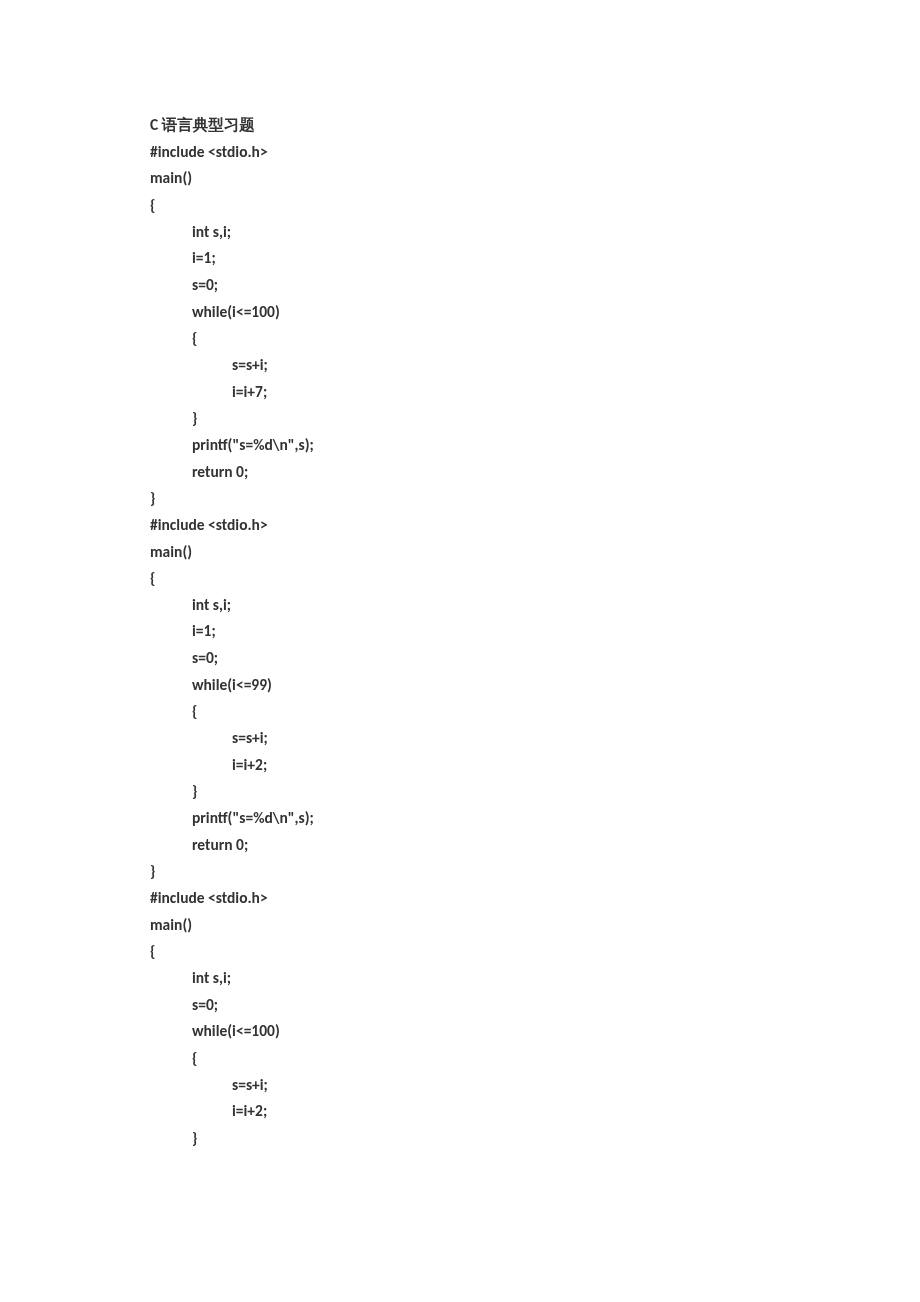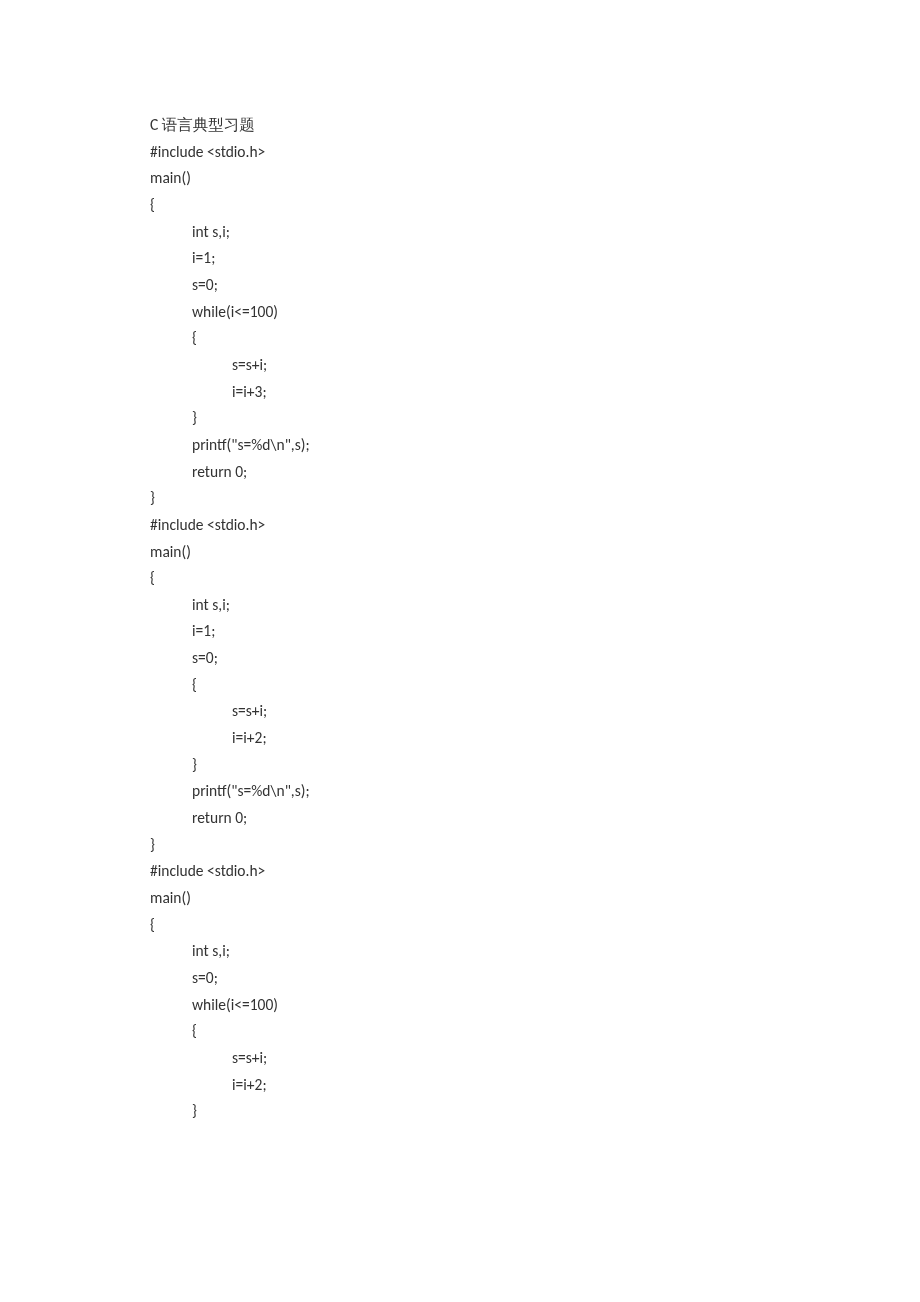--- a/index.html
+++ b/index.html
@@ -14,20 +14,21 @@
       color: #333333;
       line-height: 1.72;
       padding: 112px 0 100px 150px;
       width: 920px;
     }
     .content {
       width: 620px;
     }
     .line {
       white-space: pre;
+      font-weight: bold;
     }
     .cjk {
       font-family: "SimSun", "Microsoft YaHei", serif;
     }
     .latin {
       font-family: "Calibri", Arial, sans-serif;
     }
     .bullet-line {
       padding-left: 40px;
     }
@@ -56,32 +57,33 @@
 
   <div class="line latin">#include &lt;stdio.h&gt;</div>
   <div class="line latin">main()</div>
   <div class="line latin">{</div>
   <div class="line latin indent1">int s,i;</div>
   <div class="line latin indent1">i=1;</div>
   <div class="line latin indent1">s=0;</div>
   <div class="line latin indent1">while(i&lt;=100)</div>
   <div class="line latin indent1">{</div>
   <div class="line latin indent2">s=s+i;</div>
-  <div class="line latin indent2">i=i+3;</div>
+  <div class="line latin indent2">i=i+7;</div>
   <div class="line latin indent1">}</div>
   <div class="line latin indent1">printf("s=%d\n",s);</div>
   <div class="line latin indent1">return 0;</div>
   <div class="line latin">}</div>
 
   <div class="line latin">#include &lt;stdio.h&gt;</div>
   <div class="line latin">main()</div>
   <div class="line latin">{</div>
   <div class="line latin indent1">int s,i;</div>
   <div class="line latin indent1">i=1;</div>
   <div class="line latin indent1">s=0;</div>
+  <div class="line latin indent1">while(i&lt;=99)</div>
   <div class="line latin indent1">{</div>
   <div class="line latin indent2">s=s+i;</div>
   <div class="line latin indent2">i=i+2;</div>
   <div class="line latin indent1">}</div>
   <div class="line latin indent1">printf("s=%d\n",s);</div>
   <div class="line latin indent1">return 0;</div>
   <div class="line latin">}</div>
 
   <div class="line latin">#include &lt;stdio.h&gt;</div>
   <div class="line latin">main()</div>

